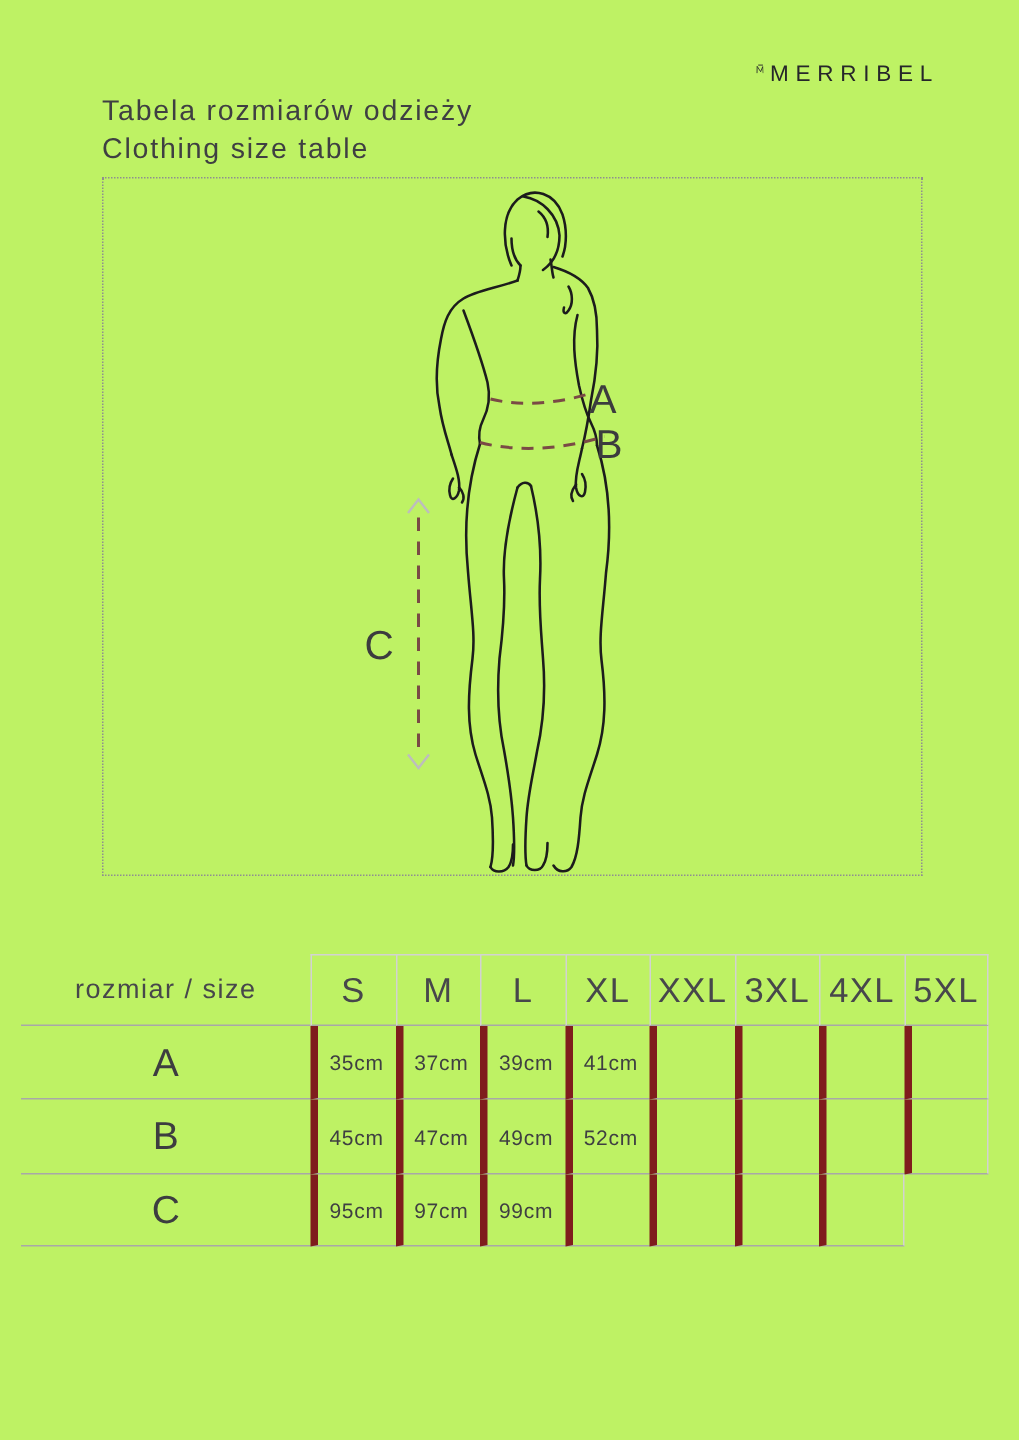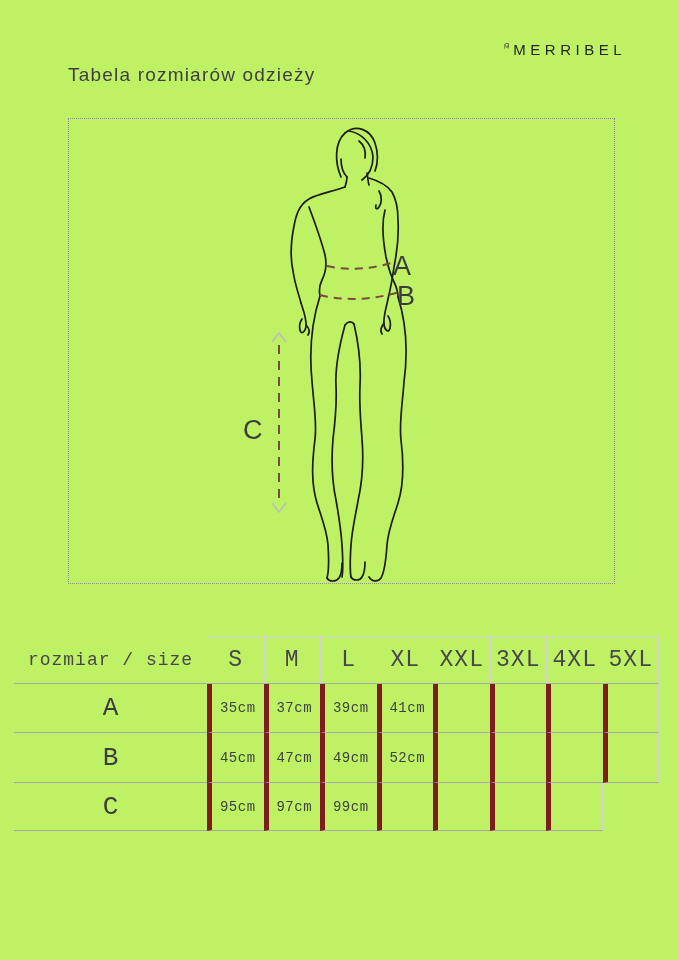--- a/index.html
+++ b/index.html
@@ -62,29 +62,30 @@
     font-size:23px;letter-spacing:1px;color:#47474b;
     border-top:1px solid #d2d2d2;border-left:1px solid #d2d2d2;
   }
   .h-size.last{border-right:1px solid #d2d2d2;}
   .r-label{font-size:26px;color:#3d3d40;}
   .v-cell{
     font-size:14px;letter-spacing:0.5px;color:#3f3f42;
     border-left:5px solid #7f1d1d;
   }
   .v-cell.last{border-right:1px solid #d2d2d2;}
-  .hline{border-bottom:1px solid #a8a8a8 !important;font-family:Liberation Mono, monospace;}
+  .hline{border-bottom:1px solid #a8a8a8 !important;}
 </style>
 </head>
 <body>
 
 <div class="page">
 
   <div class="titles">
     <div>Tabela rozmiarów odzieży</div>
+    <div>Clothing size table</div>
   </div>
 
   <div class="logo">
     <svg width="62" height="76" viewBox="0 0 62 76">
       <rect x="17" y="4" width="37" height="7" fill="#232328"></rect>
       <path d="M 8 70 L 9 17 L 36 59 L 53 19 L 56 70" fill="none" stroke="#232328" stroke-width="6.5" stroke-linejoin="miter"></path>
     </svg>
     <div class="brand-name">MERRIBEL</div>
   </div>
 

